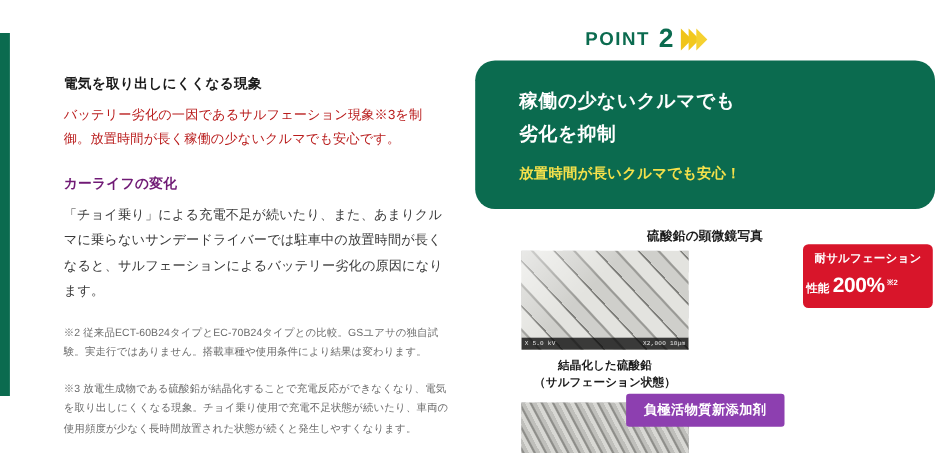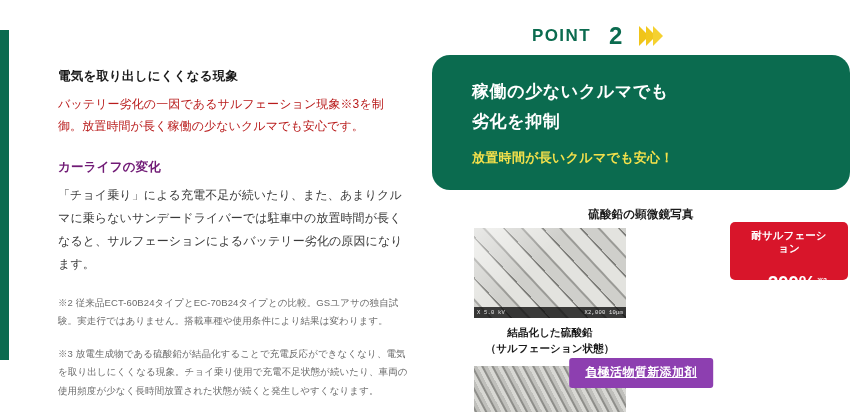--- a/index.html
+++ b/index.html
@@ -84,21 +84,21 @@
     height: 412px;
   }
 
   
   .point-header {
     position: absolute;
     left: 100px;
     top: 24px;
     display: flex;
     align-items: center;
-    gap: 16px;
+    gap: 6px;
     justify-content: flex-end;
   }
   .point-word {
     font-size: 17px;
     font-weight: bold;
     color: #0b6b4f;
     letter-spacing: 1.4px;
   }
   .point-num {
     font-size: 24px;
@@ -233,48 +233,47 @@
     transform: translateX(-50%);
     top: 358px;
     background: #8d3fb0;
     color: #ffffff;
     font-size: 12px;
     font-weight: bold;
     padding: 6px 16px 7px;
     border-radius: 3px;
     letter-spacing: 0.4px;
     white-space: nowrap;
-    text-decoration: underline;
   }
 
   
   .badge {
     position: absolute;
     right: 2px;
     top: 222px;
     width: 118px;
     height: 58px;
     background: #d8152a;
     border-radius: 5px;
     color: #ffffff;
     box-sizing: border-box;
-    padding: 7px 20px 0;
+    padding: 7px 3px 0;
     text-align: center;
   }
   .badge-l1 {
     font-size: 10.5px;
     font-weight: bold;
     line-height: 1.25;
     letter-spacing: 0.1px;
   }
   .badge-l2 {
-    margin-top: 18px;
+    margin-top: 8px;
     display: flex;
     align-items: baseline;
-    justify-content: flex-end;
+    justify-content: flex-start;
     gap: 3px;
   }
   .badge-word {
     font-size: 10.5px;
     font-weight: bold;
   }
   .badge-num {
     font-size: 19px;
     font-weight: bold;
     line-height: 1;

